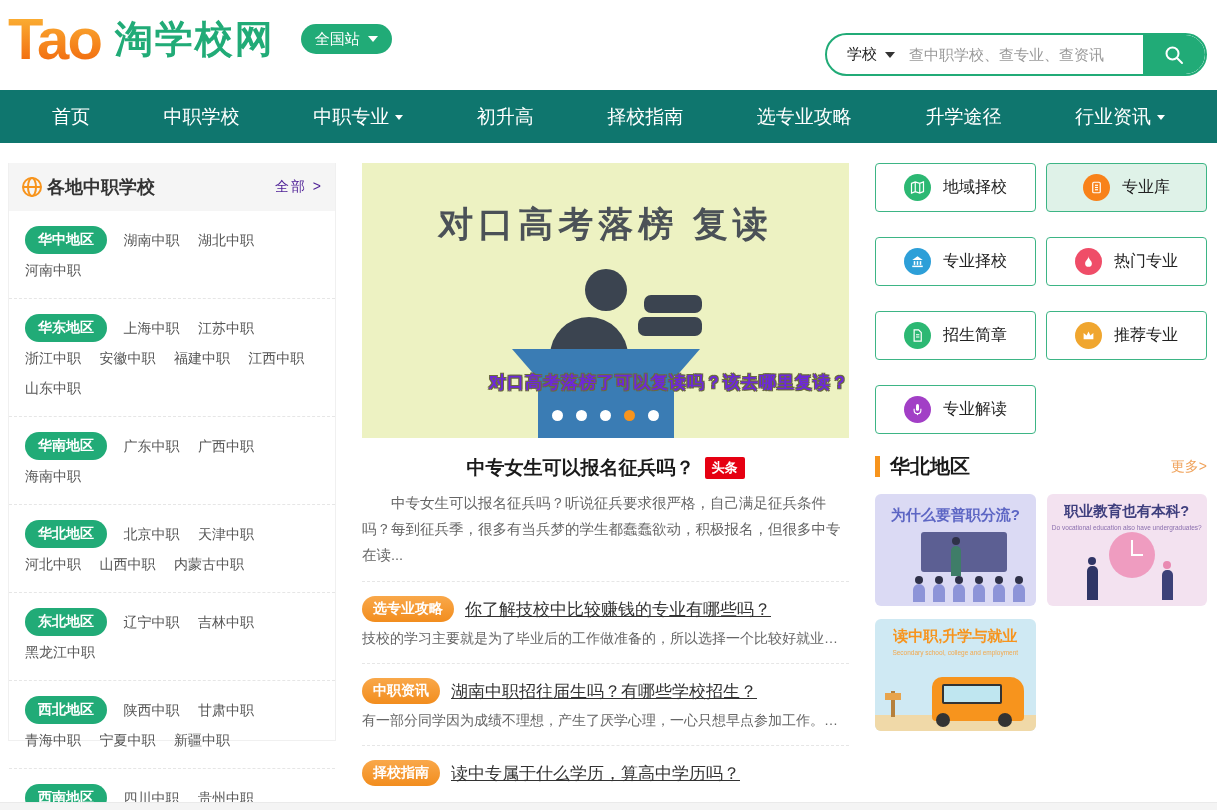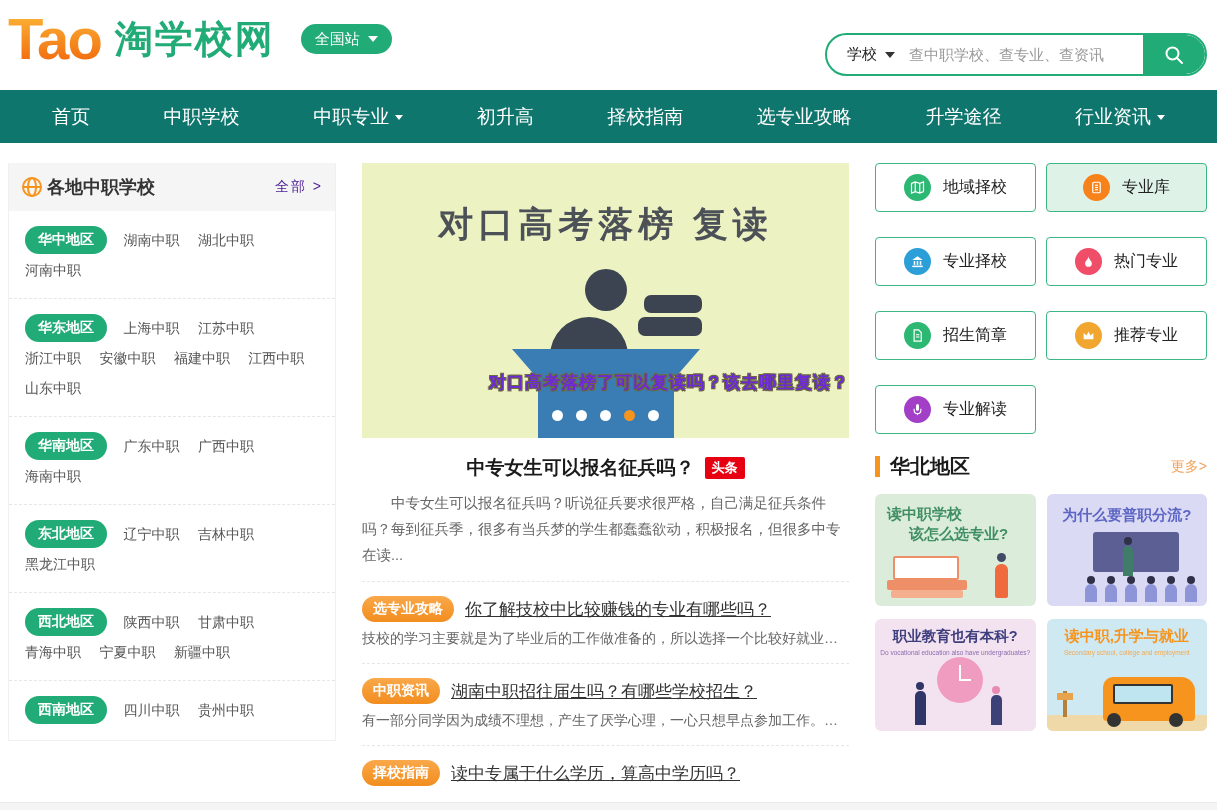--- a/index.html
+++ b/index.html
@@ -217,20 +217,28 @@
       <span class="region-link">山东中职</span>
     </div>
 
     <div class="region-block">
       <span class="region-badge">华南地区</span>
       <span class="region-link">广东中职</span>
       <span class="region-link">广西中职</span>
       <span class="region-link">海南中职</span>
     </div>
 
+    <div class="region-block">
+      <span class="region-badge">华北地区</span>
+      <span class="region-link">北京中职</span>
+      <span class="region-link">天津中职</span>
+      <span class="region-link">河北中职</span>
+      <span class="region-link">山西中职</span>
+      <span class="region-link">内蒙古中职</span>
+    </div>
 
     <div class="region-block">
       <span class="region-badge">东北地区</span>
       <span class="region-link">辽宁中职</span>
       <span class="region-link">吉林中职</span>
       <span class="region-link">黑龙江中职</span>
     </div>
 
     <div class="region-block">
       <span class="region-badge">西北地区</span>
@@ -378,27 +386,20 @@
       </button>
     </div>
 
     <div class="topics-head">
       <span class="topics-bar"></span>
       <span class="topics-title">华北地区</span>
       <span class="topics-more">更多&gt;</span>
     </div>
 
     <div class="topic-grid">
-      <div class="topic-card tc1">
-        <div class="tc-title"><span>读中职学校</span><span class="l2">该怎么选专业?</span></div>
-        <div class="bk b1"></div>
-        <div class="bk b2"></div>
-        <div class="bk b3"></div>
-        <div class="pers"></div>
-      </div>
       <div class="topic-card tc2">
         <div class="tc-title">为什么要普职分流?</div>
         <div class="board"></div>
         <div class="teach"></div>
         <div class="aud">
             <i></i>
             <i></i>
             <i></i>
             <i></i>
             <i></i>

